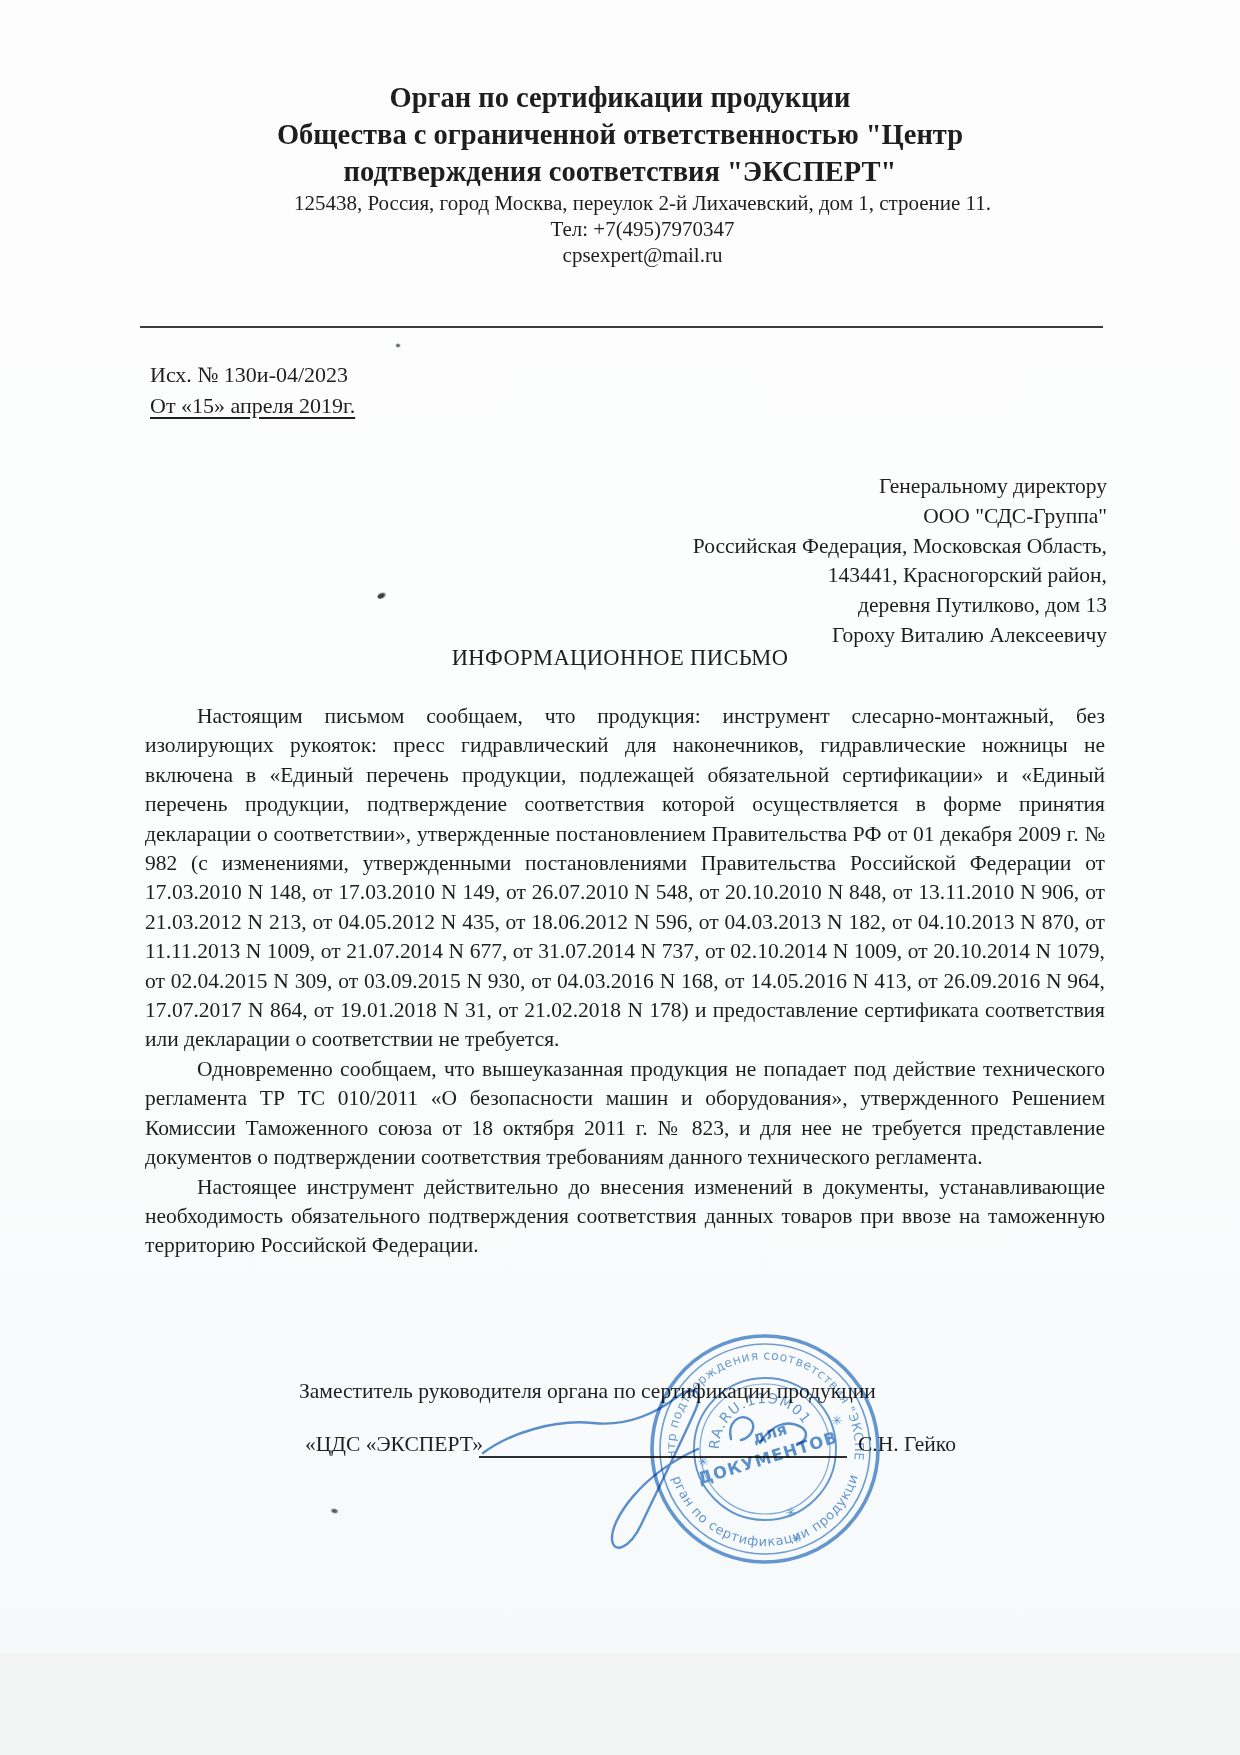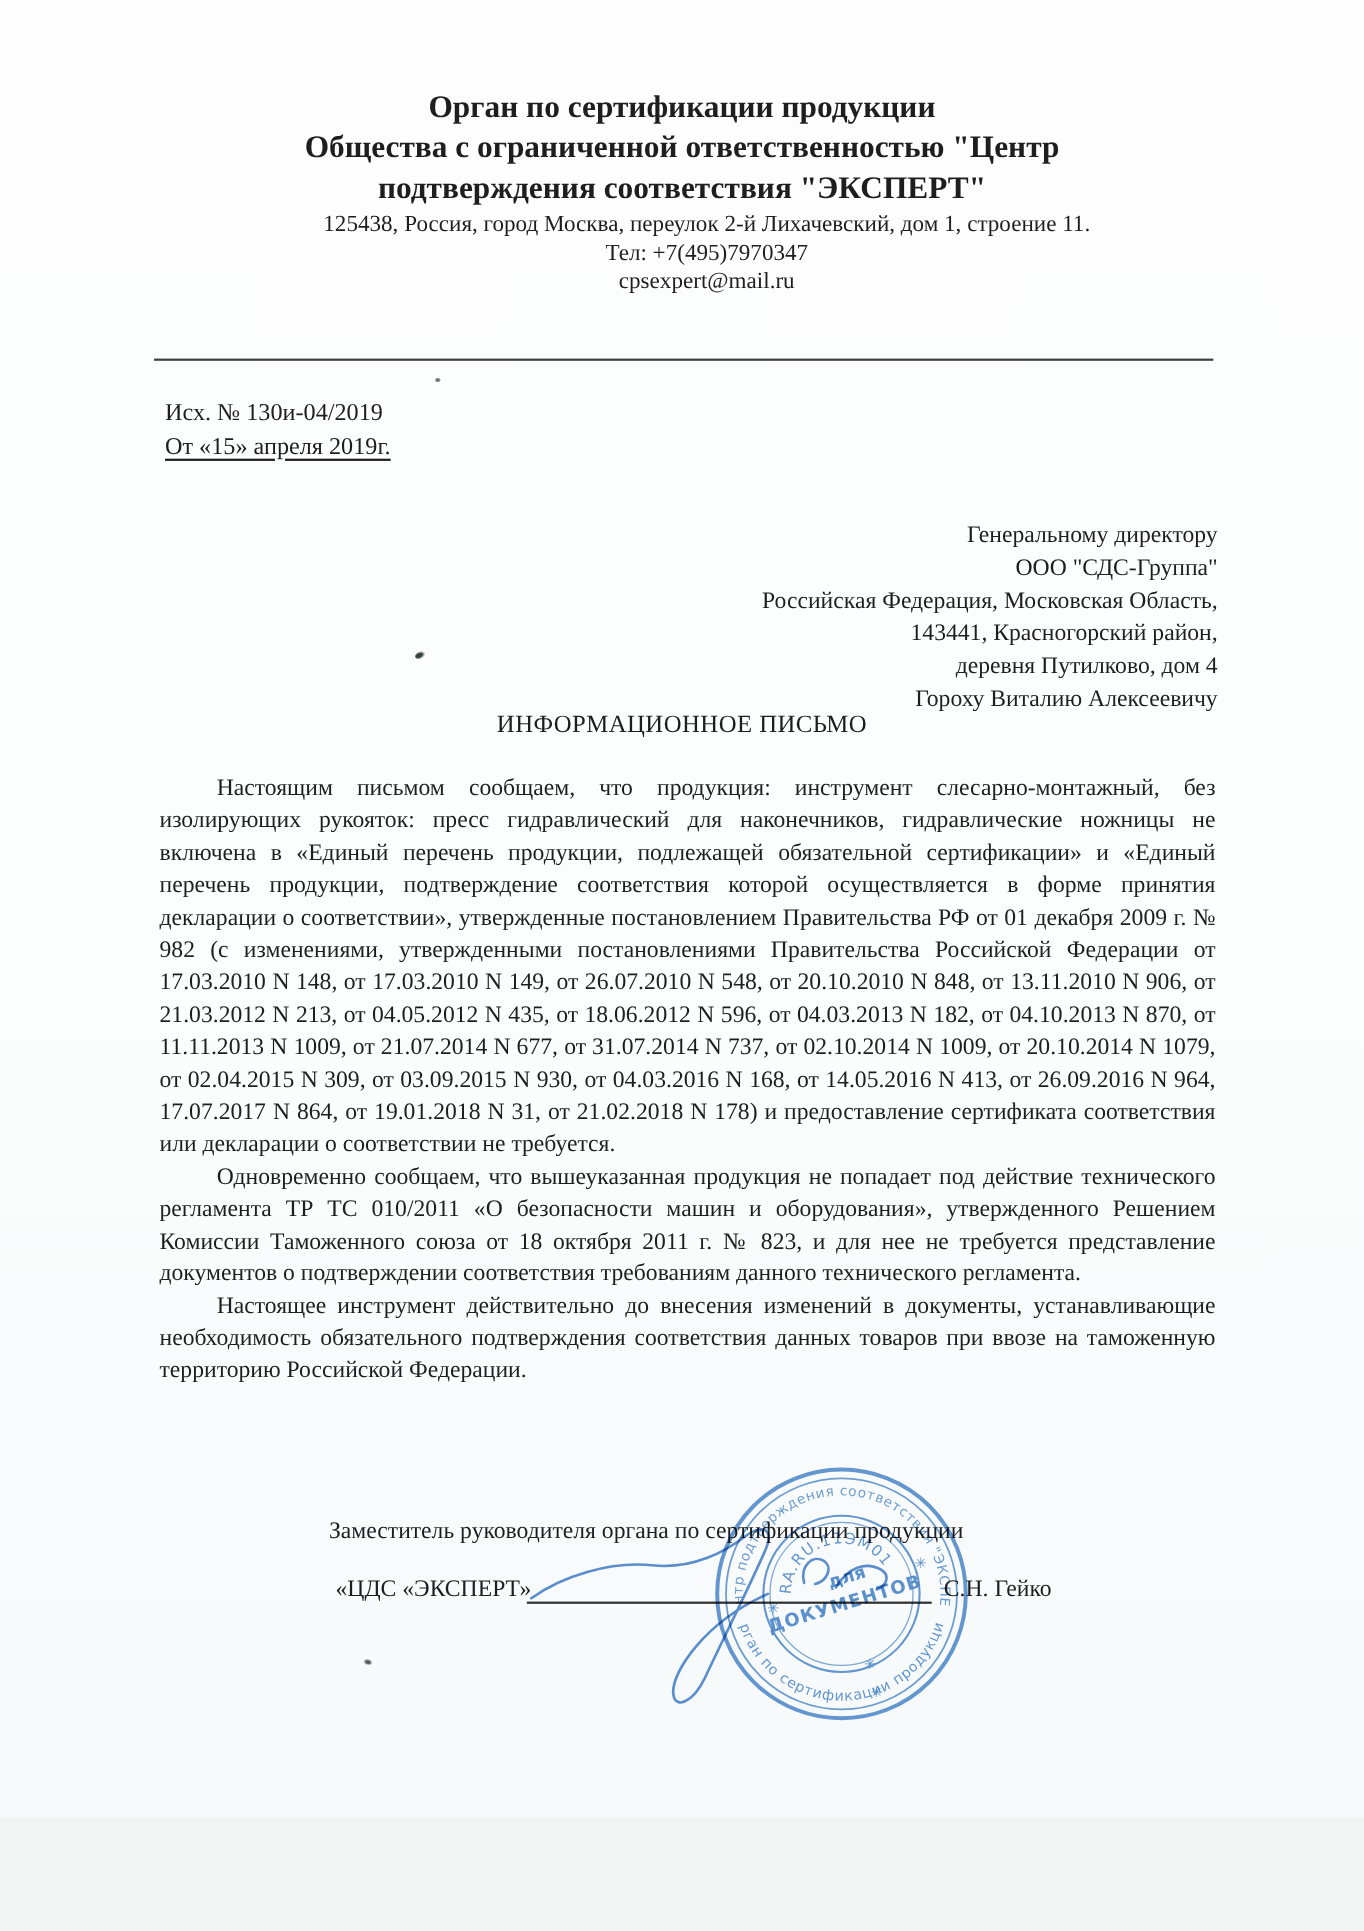--- a/index.html
+++ b/index.html
@@ -60,30 +60,30 @@
     <div class="org-line">Общества с ограниченной ответственностью "Центр</div>
     <div class="org-line">подтверждения соответствия "ЭКСПЕРТ"</div>
     <div class="addr-line">125438, Россия, город Москва, переулок 2-й Лихачевский, дом 1, строение 11.</div>
     <div class="addr-line">Тел: +7(495)7970347</div>
     <div class="addr-line">cpsexpert@mail.ru</div>
   </div>
 
   <div class="divider"></div>
 
   <div class="ref-block">
-    <div>Исх. № 130и-04/2019</div>
+    <div>Исх. № 130и-04/2023</div>
     <div class="date-underline">От «15» апреля 2019г.</div>
   </div>
 
   <div class="recipient">
     <div>Генеральному директору</div>
     <div>ООО "СДС-Группа"</div>
     <div>Российская Федерация, Московская Область,</div>
     <div>143441, Красногорский район,</div>
-    <div>деревня Путилково, дом 4</div>
+    <div>деревня Путилково, дом 13</div>
     <div>Гороху Виталию Алексеевичу</div>
   </div>
 
   <div class="letter-title">ИНФОРМАЦИОННОЕ ПИСЬМО</div>
 
   <div class="body-text">
     <p>Настоящим письмом сообщаем, что продукция: инструмент слесарно-монтажный, без изолирующих рукояток: пресс гидравлический для наконечников, гидравлические ножницы не включена в «Единый перечень продукции, подлежащей обязательной сертификации» и «Единый перечень продукции, подтверждение соответствия которой осуществляется в форме принятия декларации о соответствии», утвержденные постановлением Правительства РФ от 01 декабря 2009 г. № 982 (с изменениями, утвержденными постановлениями Правительства Российской Федерации от 17.03.2010 N 148, от 17.03.2010 N 149, от 26.07.2010 N 548, от 20.10.2010 N 848, от 13.11.2010 N 906, от 21.03.2012 N 213, от 04.05.2012 N 435, от 18.06.2012 N 596, от 04.03.2013 N 182, от 04.10.2013 N 870, от 11.11.2013 N 1009, от 21.07.2014 N 677, от 31.07.2014 N 737, от 02.10.2014 N 1009, от 20.10.2014 N 1079, от 02.04.2015 N 309, от 03.09.2015 N 930, от 04.03.2016 N 168, от 14.05.2016 N 413, от 26.09.2016 N 964, 17.07.2017 N 864, от 19.01.2018 N 31, от 21.02.2018 N 178) и предоставление сертификата соответствия или декларации о соответствии не требуется.</p>
     <p>Одновременно сообщаем, что вышеуказанная продукция не попадает под действие технического регламента ТР ТС 010/2011 «О безопасности машин и оборудования», утвержденного Решением Комиссии Таможенного союза от 18 октября 2011 г. № 823, и для нее не требуется представление документов о подтверждении соответствия требованиям данного технического регламента.</p>
     <p>Настоящее инструмент действительно до внесения изменений в документы, устанавливающие необходимость обязательного подтверждения соответствия данных товаров при ввозе на таможенную территорию Российской Федерации.</p>
   </div>

